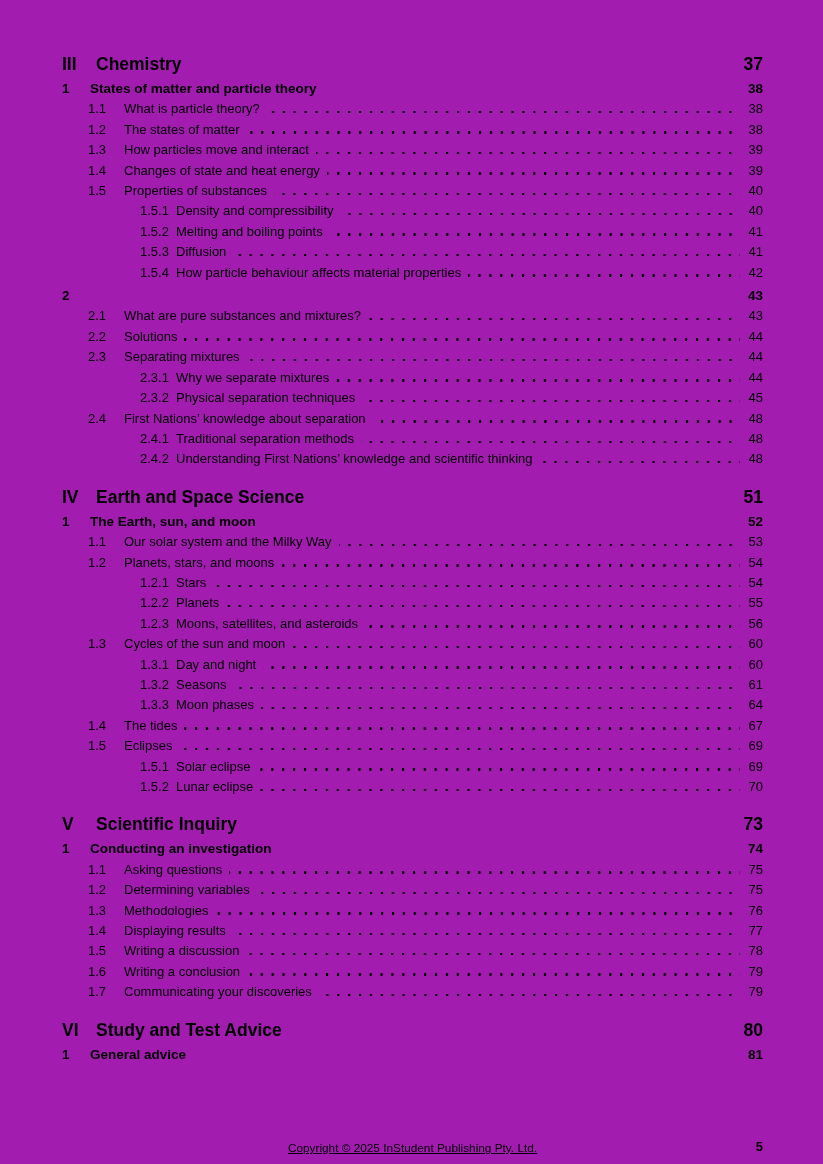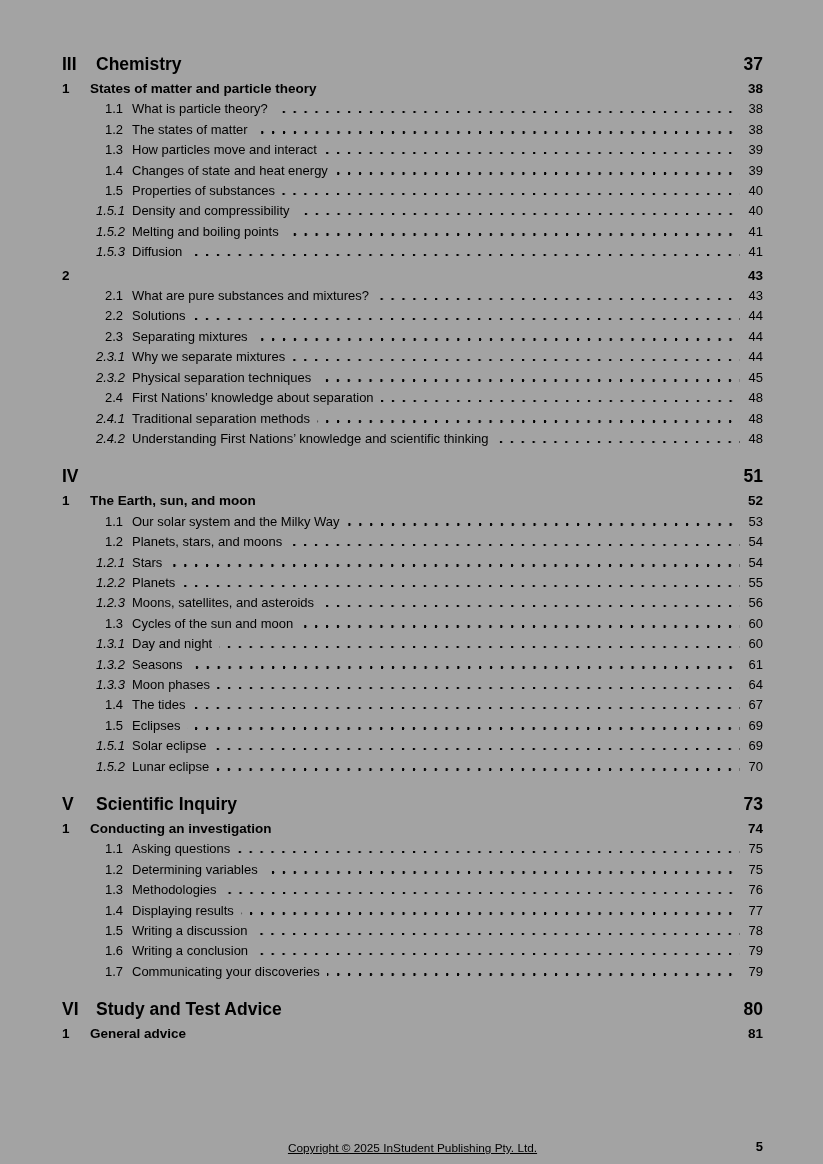--- a/index.html
+++ b/index.html
@@ -4,21 +4,21 @@
 <style>
   html, body {
     margin: 0;
     padding: 0;
     background: #ffffff;
   }
   .page {
     position: relative;
     width: 823px;
     height: 1164px;
-    background: #a3a3a3;
+    background: #a21caf;
     color: #000000;
     font-family: "Liberation Sans", sans-serif;
     overflow: hidden;
   }
   .toc {
     position: absolute;
     top: 52px;
     left: 62px;
     right: 60px;
   }
@@ -47,22 +47,22 @@
     line-height: 20.4px;
     margin-top: 3px;
   }
   .chapter-row .num { width: 28px; }
 
   .entry-row {
     font-size: 13px;
     font-weight: 400;
     line-height: 20.4px;
   }
-  .entry-row.l1 .num { margin-left: 34px; width: 36px; text-align: center; }
-  .entry-row.l2 .num { margin-left: 34px; width: 36px; font-style: italic; }
+  .entry-row.l1 .num { margin-left: 26px; width: 36px; }
+  .entry-row.l2 .num { margin-left: 78px; width: 36px; }
 
   .leader {
     flex: 1 1 auto;
     min-width: 14px;
     height: 2.4px;
     margin: 0 6px 0 7px;
     background-image: radial-gradient(circle at 1.2px 1.2px, #000 1.05px, rgba(0,0,0,0) 1.5px);
     background-size: 10.9px 2.4px;
     background-repeat: repeat-x;
     background-position: right bottom;
@@ -150,20 +150,26 @@
         <span class="title">Melting and boiling points</span>
         <span class="leader"></span>
         <span class="pg">41</span>
       </div>
       <div class="row entry-row l2">
         <span class="num">1.5.3</span>
         <span class="title">Diffusion</span>
         <span class="leader"></span>
         <span class="pg">41</span>
       </div>
+      <div class="row entry-row l2">
+        <span class="num">1.5.4</span>
+        <span class="title">How particle behaviour affects material properties</span>
+        <span class="leader"></span>
+        <span class="pg">42</span>
+      </div>
       <div class="row chapter-row">
         <span class="num">2</span>
         <span class="spacer"></span>
         <span class="pg">43</span>
       </div>
       <div class="row entry-row l1">
         <span class="num">2.1</span>
         <span class="title">What are pure substances and mixtures?</span>
         <span class="leader"></span>
         <span class="pg">43</span>
@@ -205,20 +211,21 @@
         <span class="pg">48</span>
       </div>
       <div class="row entry-row l2">
         <span class="num">2.4.2</span>
         <span class="title">Understanding First Nations’ knowledge and scientific thinking</span>
         <span class="leader"></span>
         <span class="pg">48</span>
       </div>
       <div class="row part-row">
         <span class="num">IV</span>
+        <span class="title">Earth and Space Science</span>
         <span class="spacer"></span>
         <span class="pg">51</span>
       </div>
       <div class="row chapter-row">
         <span class="num">1</span>
         <span class="title">The Earth, sun, and moon</span>
         <span class="spacer"></span>
         <span class="pg">52</span>
       </div>
       <div class="row entry-row l1">

